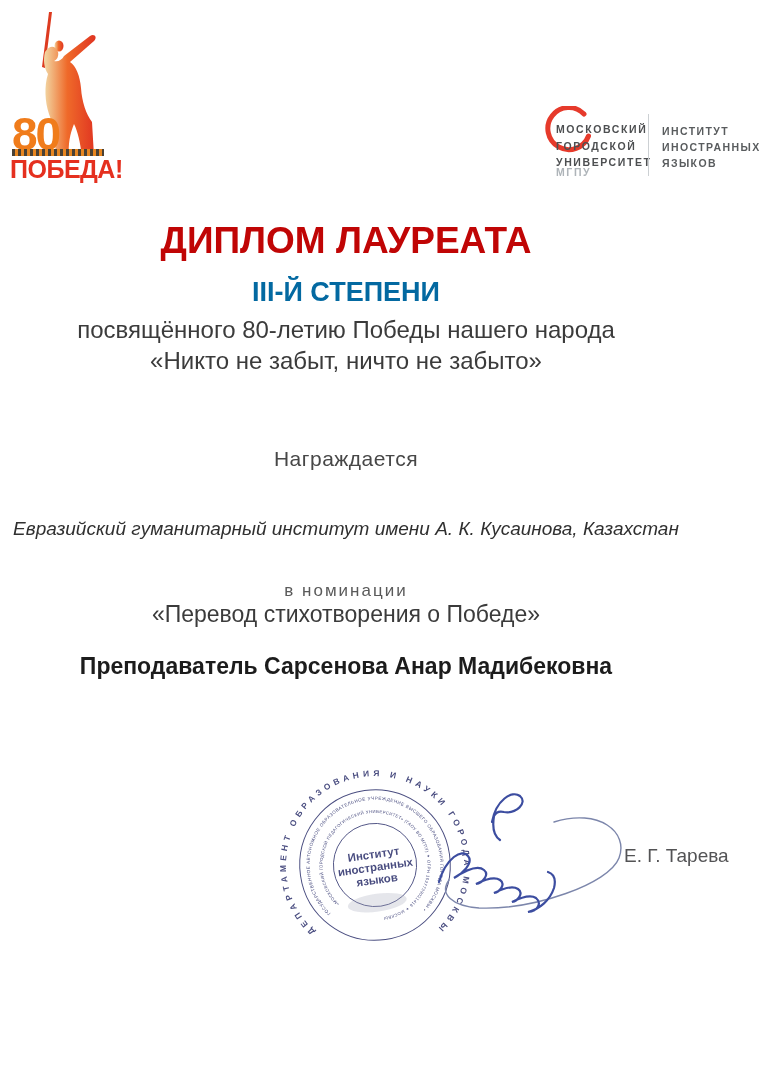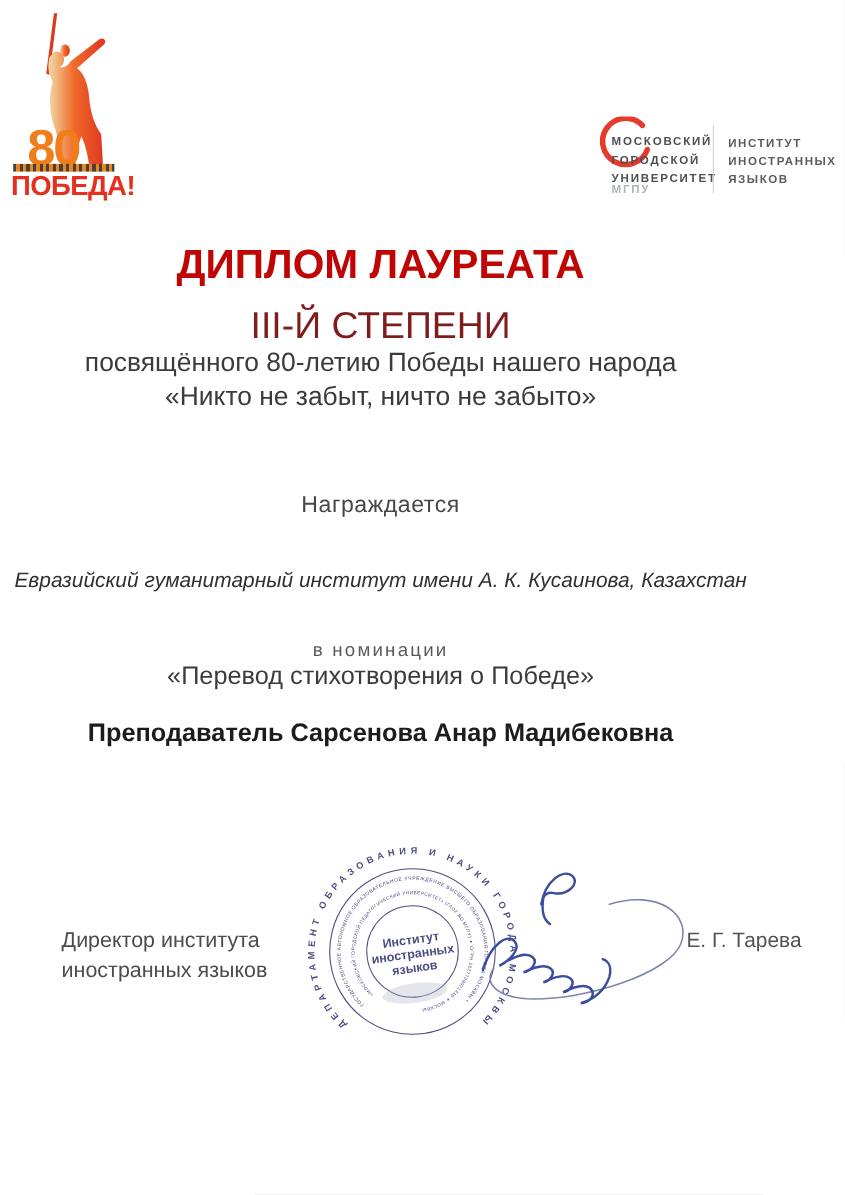--- a/index.html
+++ b/index.html
@@ -9,41 +9,41 @@
     font-family:"Liberation Sans", sans-serif;color:#3b3b3b;
   }
   .abs{position:absolute;}
   .ctr{left:0;width:692px;text-align:center;}
 
   
   .victory-logo{left:10px;top:8px;width:102px;height:178px;}
   .victory-number{
     position:absolute;left:2px;top:103px;width:60px;
     font-size:46px;font-weight:800;letter-spacing:-2px;
-    color:#f07c1b;text-align:right;line-height:1;
+    color:#f07c1b;text-align:left;line-height:1;
   }
   .victory-ribbon{
     position:absolute;left:2px;top:141px;width:92px;height:7px;
     background:repeating-linear-gradient(90deg,#4a4134 0 3px,#e8861f 3px 6px);
   }
   .victory-label{
     position:absolute;left:0;top:148px;width:102px;text-align:center;
     font-size:25px;font-weight:800;color:#e5301f;letter-spacing:-0.5px;line-height:1.1;
   }
   
   .uni-name{left:556px;top:121px;font-size:10.5px;font-weight:700;color:#4d4f51;
     letter-spacing:1.6px;line-height:16.5px;}
   .uni-abbr{left:556px;top:166px;font-size:10.5px;font-weight:700;color:#aeb4b9;letter-spacing:1.6px;}
   .logo-divider{left:648px;top:114px;width:1px;height:62px;background:#ccd0d3;}
   .inst-name{left:662px;top:123px;font-size:10.5px;font-weight:700;color:#595c5e;
     letter-spacing:1.4px;line-height:16px;}
 
   
   .title{top:220px;font-size:37px;font-weight:800;color:#c00505;letter-spacing:0px;}
-  .degree{top:277px;font-size:34px;font-weight:400;color:#7f1d1d;}
+  .degree{top:277px;font-size:27px;font-weight:700;color:#0369a1;}
   .contest{top:314px;font-size:24px;line-height:31px;color:#3b3b3b;}
   .awarded{top:447px;font-size:21px;color:#474747;letter-spacing:0.5px;text-align:center;}
   .recipient{top:480px;font-size:23px;font-weight:700;color:#262626;}
   .affiliation{top:518px;font-size:19px;font-style:italic;color:#303030;}
   .nom-label{top:581px;font-size:17px;color:#5a5a5a;letter-spacing:2px;}
   .nomination{top:601px;font-size:23px;color:#3b3b3b;}
   .teacher{top:653px;font-size:23px;font-weight:700;color:#1c1c1c;}
 
   
   .director{left:56px;top:842px;font-size:19.5px;color:#4c4c4c;line-height:27px;text-align:left;}
@@ -103,24 +103,20 @@
   </div>
 
   <div class="abs ctr awarded">Награждается</div>
   <div class="abs ctr affiliation">Евразийский гуманитарный институт имени А. К. Кусаинова, Казахстан</div>
 
   <div class="abs ctr nom-label">в номинации</div>
   <div class="abs ctr nomination">«Перевод стихотворения о Победе»</div>
 
   <div class="abs ctr teacher">Преподаватель Сарсенова Анар Мадибековна</div>
 
-  <div class="abs director">
-    <div>Директор института</div>
-    <div>иностранных языков</div>
-  </div>
 
   <svg class="abs stamp-svg" width="198" height="198" viewBox="0 0 200 200">
     <g transform="rotate(-8 100 100)" fill="#31356f" opacity="0.88">
       <defs>
         <path id="ring1" d="M31,158 A90,90 0 1 1 169,158 A90,90 0 0 1 31,158" fill="none"></path>
         <path id="ring2" d="M49,142 A66,66 0 1 1 151,142 A66,66 0 0 1 49,142" fill="none"></path>
         <path id="ring3" d="M59,134 A53,53 0 1 1 141,134 A53,53 0 0 1 59,134" fill="none"></path>
       </defs>
       <circle cx="100" cy="100" r="76" fill="none" stroke="#31356f" stroke-width="1"></circle>
       <circle cx="100" cy="100" r="42" fill="none" stroke="#31356f" stroke-width="0.9"></circle>

